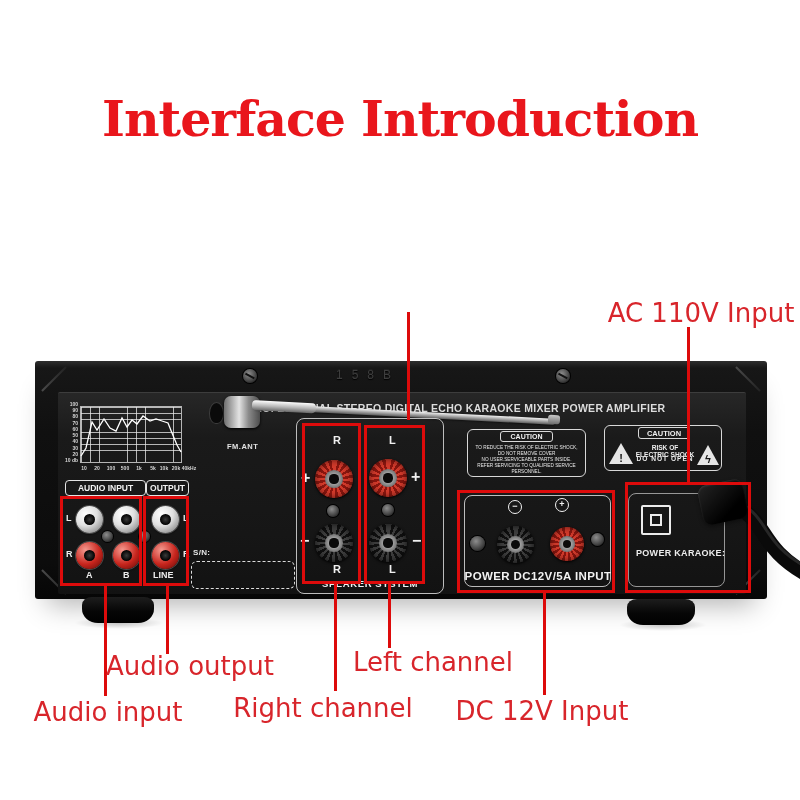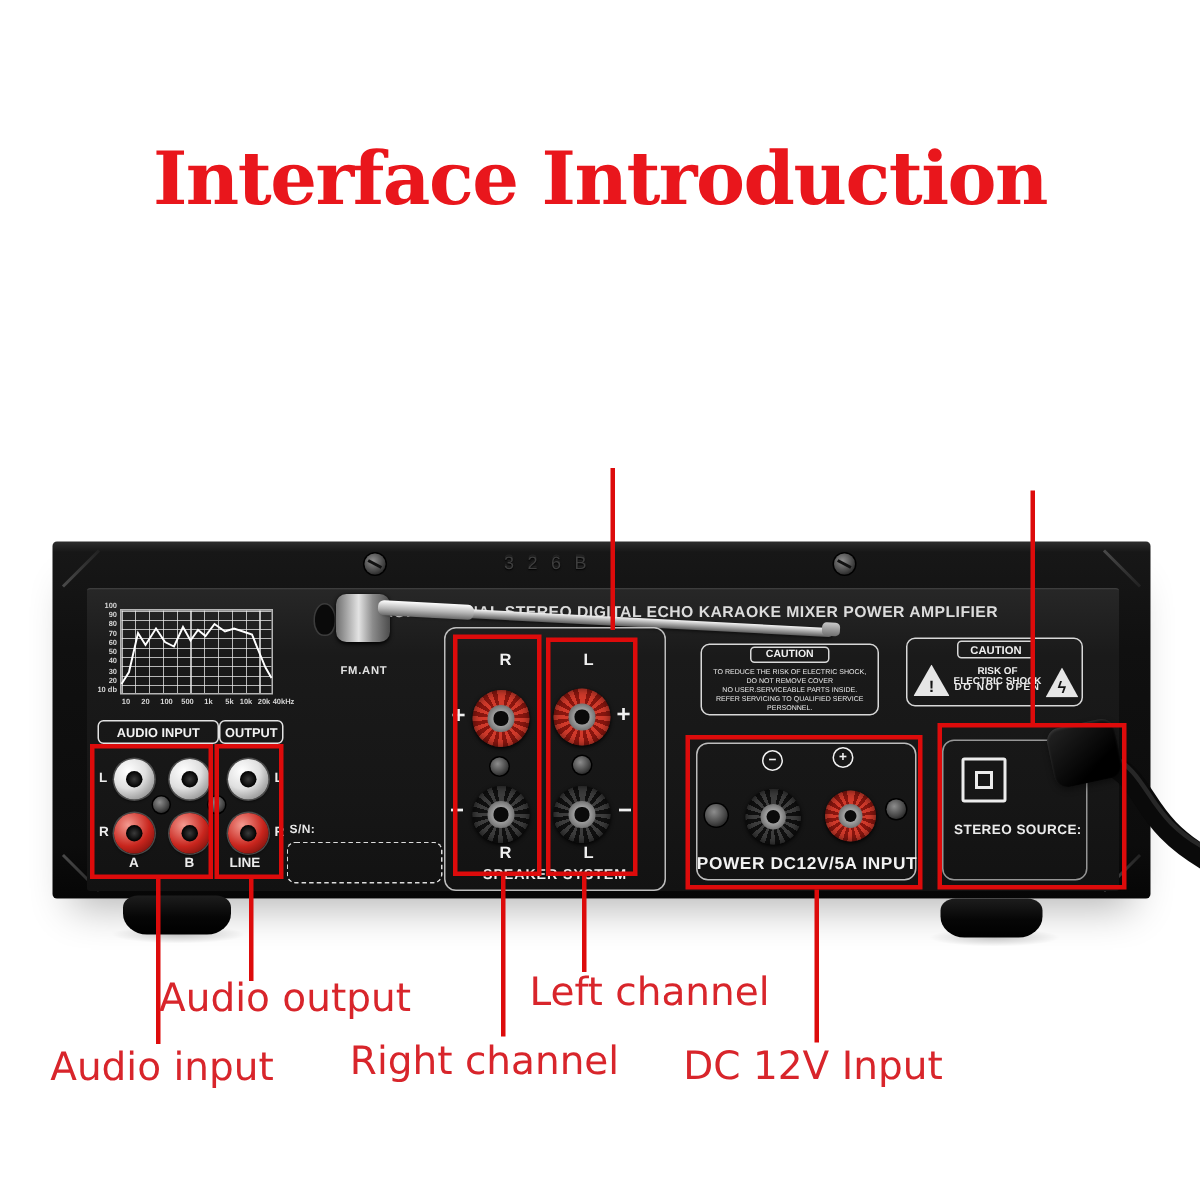--- a/index.html
+++ b/index.html
@@ -136,21 +136,21 @@
     <div class="foot-shadow" style="left:619px;top:619px;width:88px;height:12px;"></div>
     <div class="foot" style="left:82px;top:597px;width:72px;height:26px;"></div>
     <div class="foot" style="left:627px;top:599px;width:68px;height:26px;"></div>
 
     <div class="screw" style="left:243px;top:369px;width:14px;height:14px;">
         <div class="slot"></div>
       </div>
     <div class="screw" style="left:556px;top:369px;width:14px;height:14px;">
         <div class="slot"></div>
       </div>
-    <div id="model-stamp">326B</div>
+    <div id="model-stamp">158B</div>
 
     <div id="headline">PROFESSIONAL STEREO DIGITAL ECHO KARAOKE MIXER POWER AMPLIFIER</div>
 
     <div id="graph-yticks">
       <span>100</span>
       <span>90</span>
       <span>80</span>
       <span>70</span>
       <span>60</span>
       <span>50</span>
@@ -245,21 +245,21 @@
     <div class="screw" style="left:470px;top:536px;width:15px;height:15px;"></div>
     <div class="post blackp" style="left:497px;top:526px;width:37px;height:37px;"></div>
     <div class="post redp" style="left:550px;top:527px;width:34px;height:34px;"></div>
     <div class="screw" style="left:591px;top:533px;width:13px;height:13px;"></div>
     <div id="dc-label">POWER DC12V/5A INPUT</div>
 
     <div class="white-box" style="left:628px;top:493px;width:97px;height:94px;border-color:rgba(205,205,205,.7);"></div>
     <div id="dbl-square">
         <div class="inner"></div>
       </div>
-    <div id="power-source-label">STEREO SOURCE:</div>
+    <div id="power-source-label">POWER KARAOKE:</div>
     <div id="power-plug"></div>
     <svg class="abs" style="left:688px;top:468px;z-index:5;overflow:visible;" width="120" height="130" viewBox="0 0 120 130">
       <path d="M50,40 C80,54 70,80 122,108" fill="none" stroke="#0a0a0a" stroke-width="15" stroke-linecap="round"></path>
       <path d="M52,35 C82,51 74,77 122,101" fill="none" stroke="#3a3a3a" stroke-width="3" opacity="0.6"></path>
     </svg>
   </div>
 
   <div class="layer">
 
     <div class="red-rect" style="left:60px;top:496px;width:82px;height:90px;"></div>
@@ -270,20 +270,21 @@
     <div class="red-rect" style="left:625px;top:482px;width:126px;height:111px;"></div>
 
     <div class="red-line" style="left:407px;top:312px;height:108px;"></div>
     <div class="red-line" style="left:687px;top:327px;height:156px;"></div>
     <div class="red-line" style="left:104px;top:586px;height:110px;"></div>
     <div class="red-line" style="left:166px;top:586px;height:68px;"></div>
     <div class="red-line" style="left:334px;top:584px;height:107px;"></div>
     <div class="red-line" style="left:388px;top:584px;height:64px;"></div>
     <div class="red-line" style="left:543px;top:593px;height:102px;"></div>
 
+    <div class="ann-label" style="left:701px;top:298px;">AC 110V Input</div>
     <div class="ann-label" style="left:190px;top:651px;">Audio output</div>
     <div class="ann-label" style="left:433px;top:647px;">Left channel</div>
     <div class="ann-label" style="left:108px;top:697px;">Audio input</div>
     <div class="ann-label" style="left:323px;top:693px;">Right channel</div>
     <div class="ann-label" style="left:542px;top:696px;">DC 12V Input</div>
   </div>
 
 </div>
 
 </body></html>

